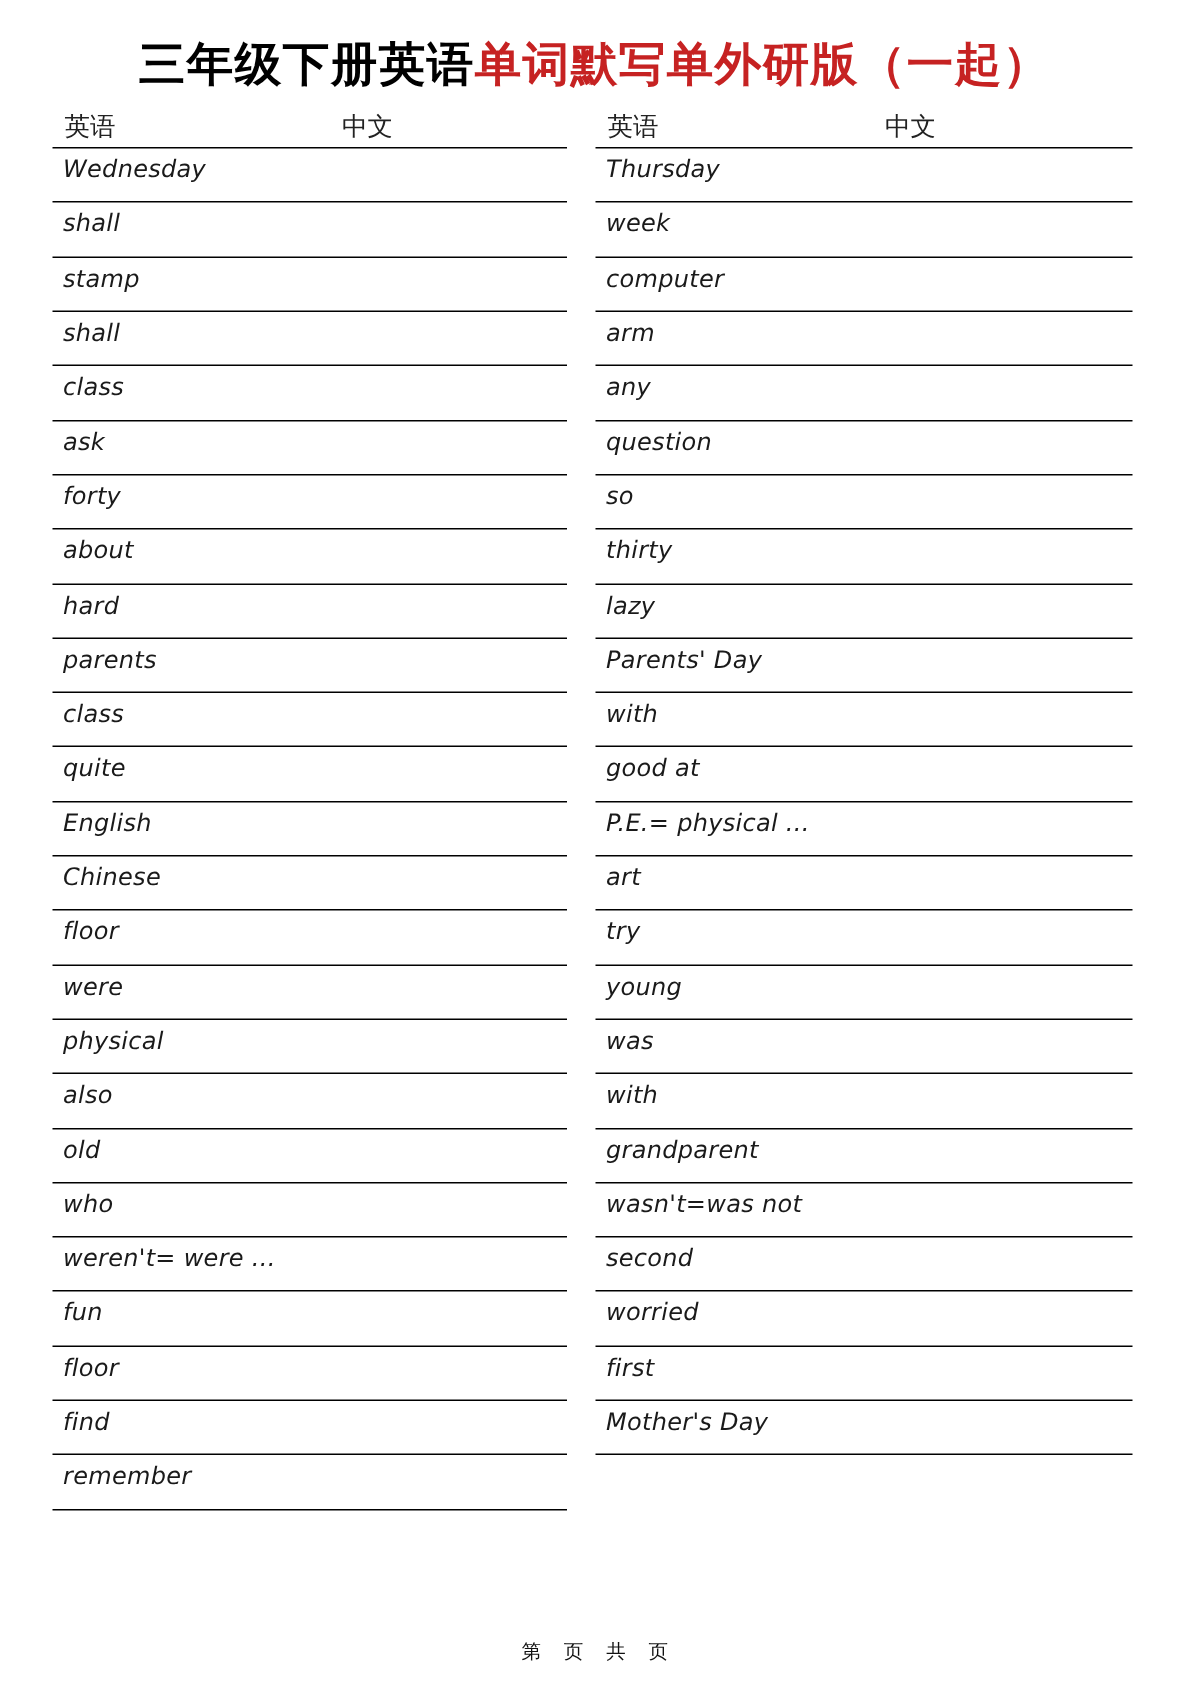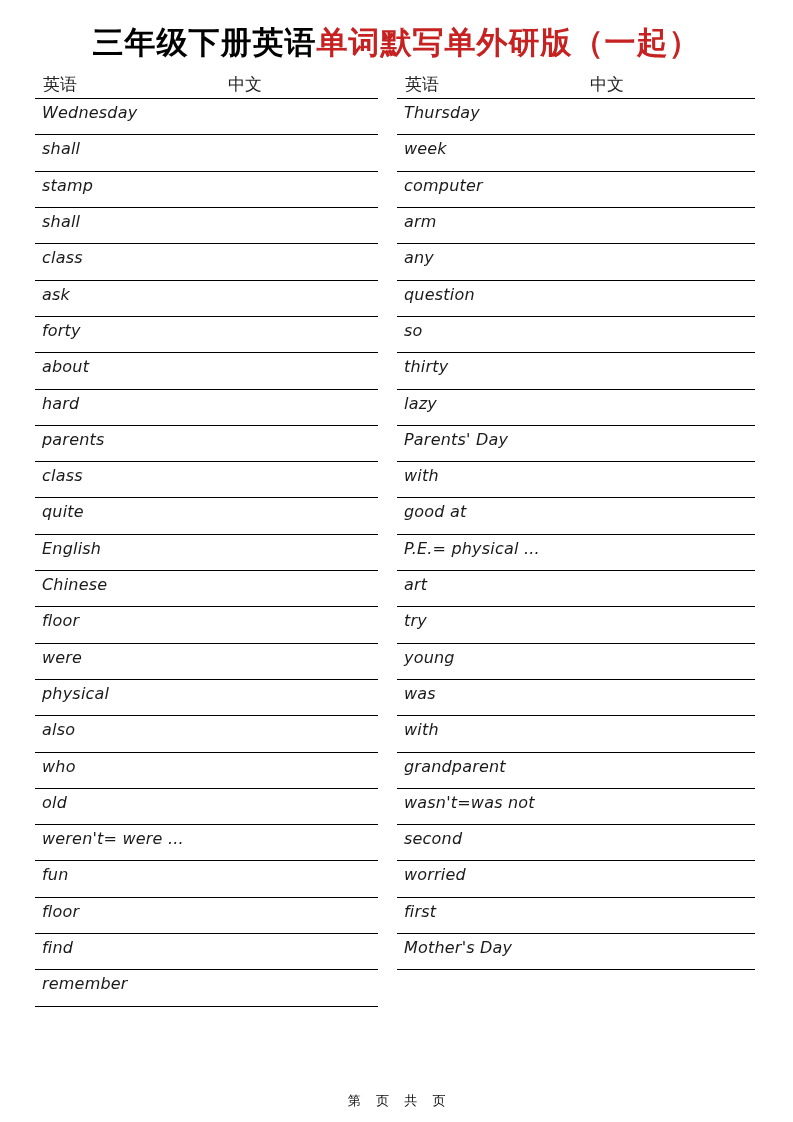--- a/index.html
+++ b/index.html
@@ -87,22 +87,22 @@
         <div class="word-row"><span class="word">hard</span></div>
         <div class="word-row"><span class="word">parents</span></div>
         <div class="word-row"><span class="word">class</span></div>
         <div class="word-row"><span class="word">quite</span></div>
         <div class="word-row"><span class="word">English</span></div>
         <div class="word-row"><span class="word">Chinese</span></div>
         <div class="word-row"><span class="word">floor</span></div>
         <div class="word-row"><span class="word">were</span></div>
         <div class="word-row"><span class="word">physical</span></div>
         <div class="word-row"><span class="word">also</span></div>
+        <div class="word-row"><span class="word">old</span></div>
         <div class="word-row"><span class="word">who</span></div>
-        <div class="word-row"><span class="word">old</span></div>
         <div class="word-row"><span class="word">weren't= were ...</span></div>
         <div class="word-row"><span class="word">fun</span></div>
         <div class="word-row"><span class="word">floor</span></div>
         <div class="word-row"><span class="word">find</span></div>
         <div class="word-row"><span class="word">remember</span></div>
       </div>
   </div>
 
   <div class="col-right">
     <div class="col-header">

